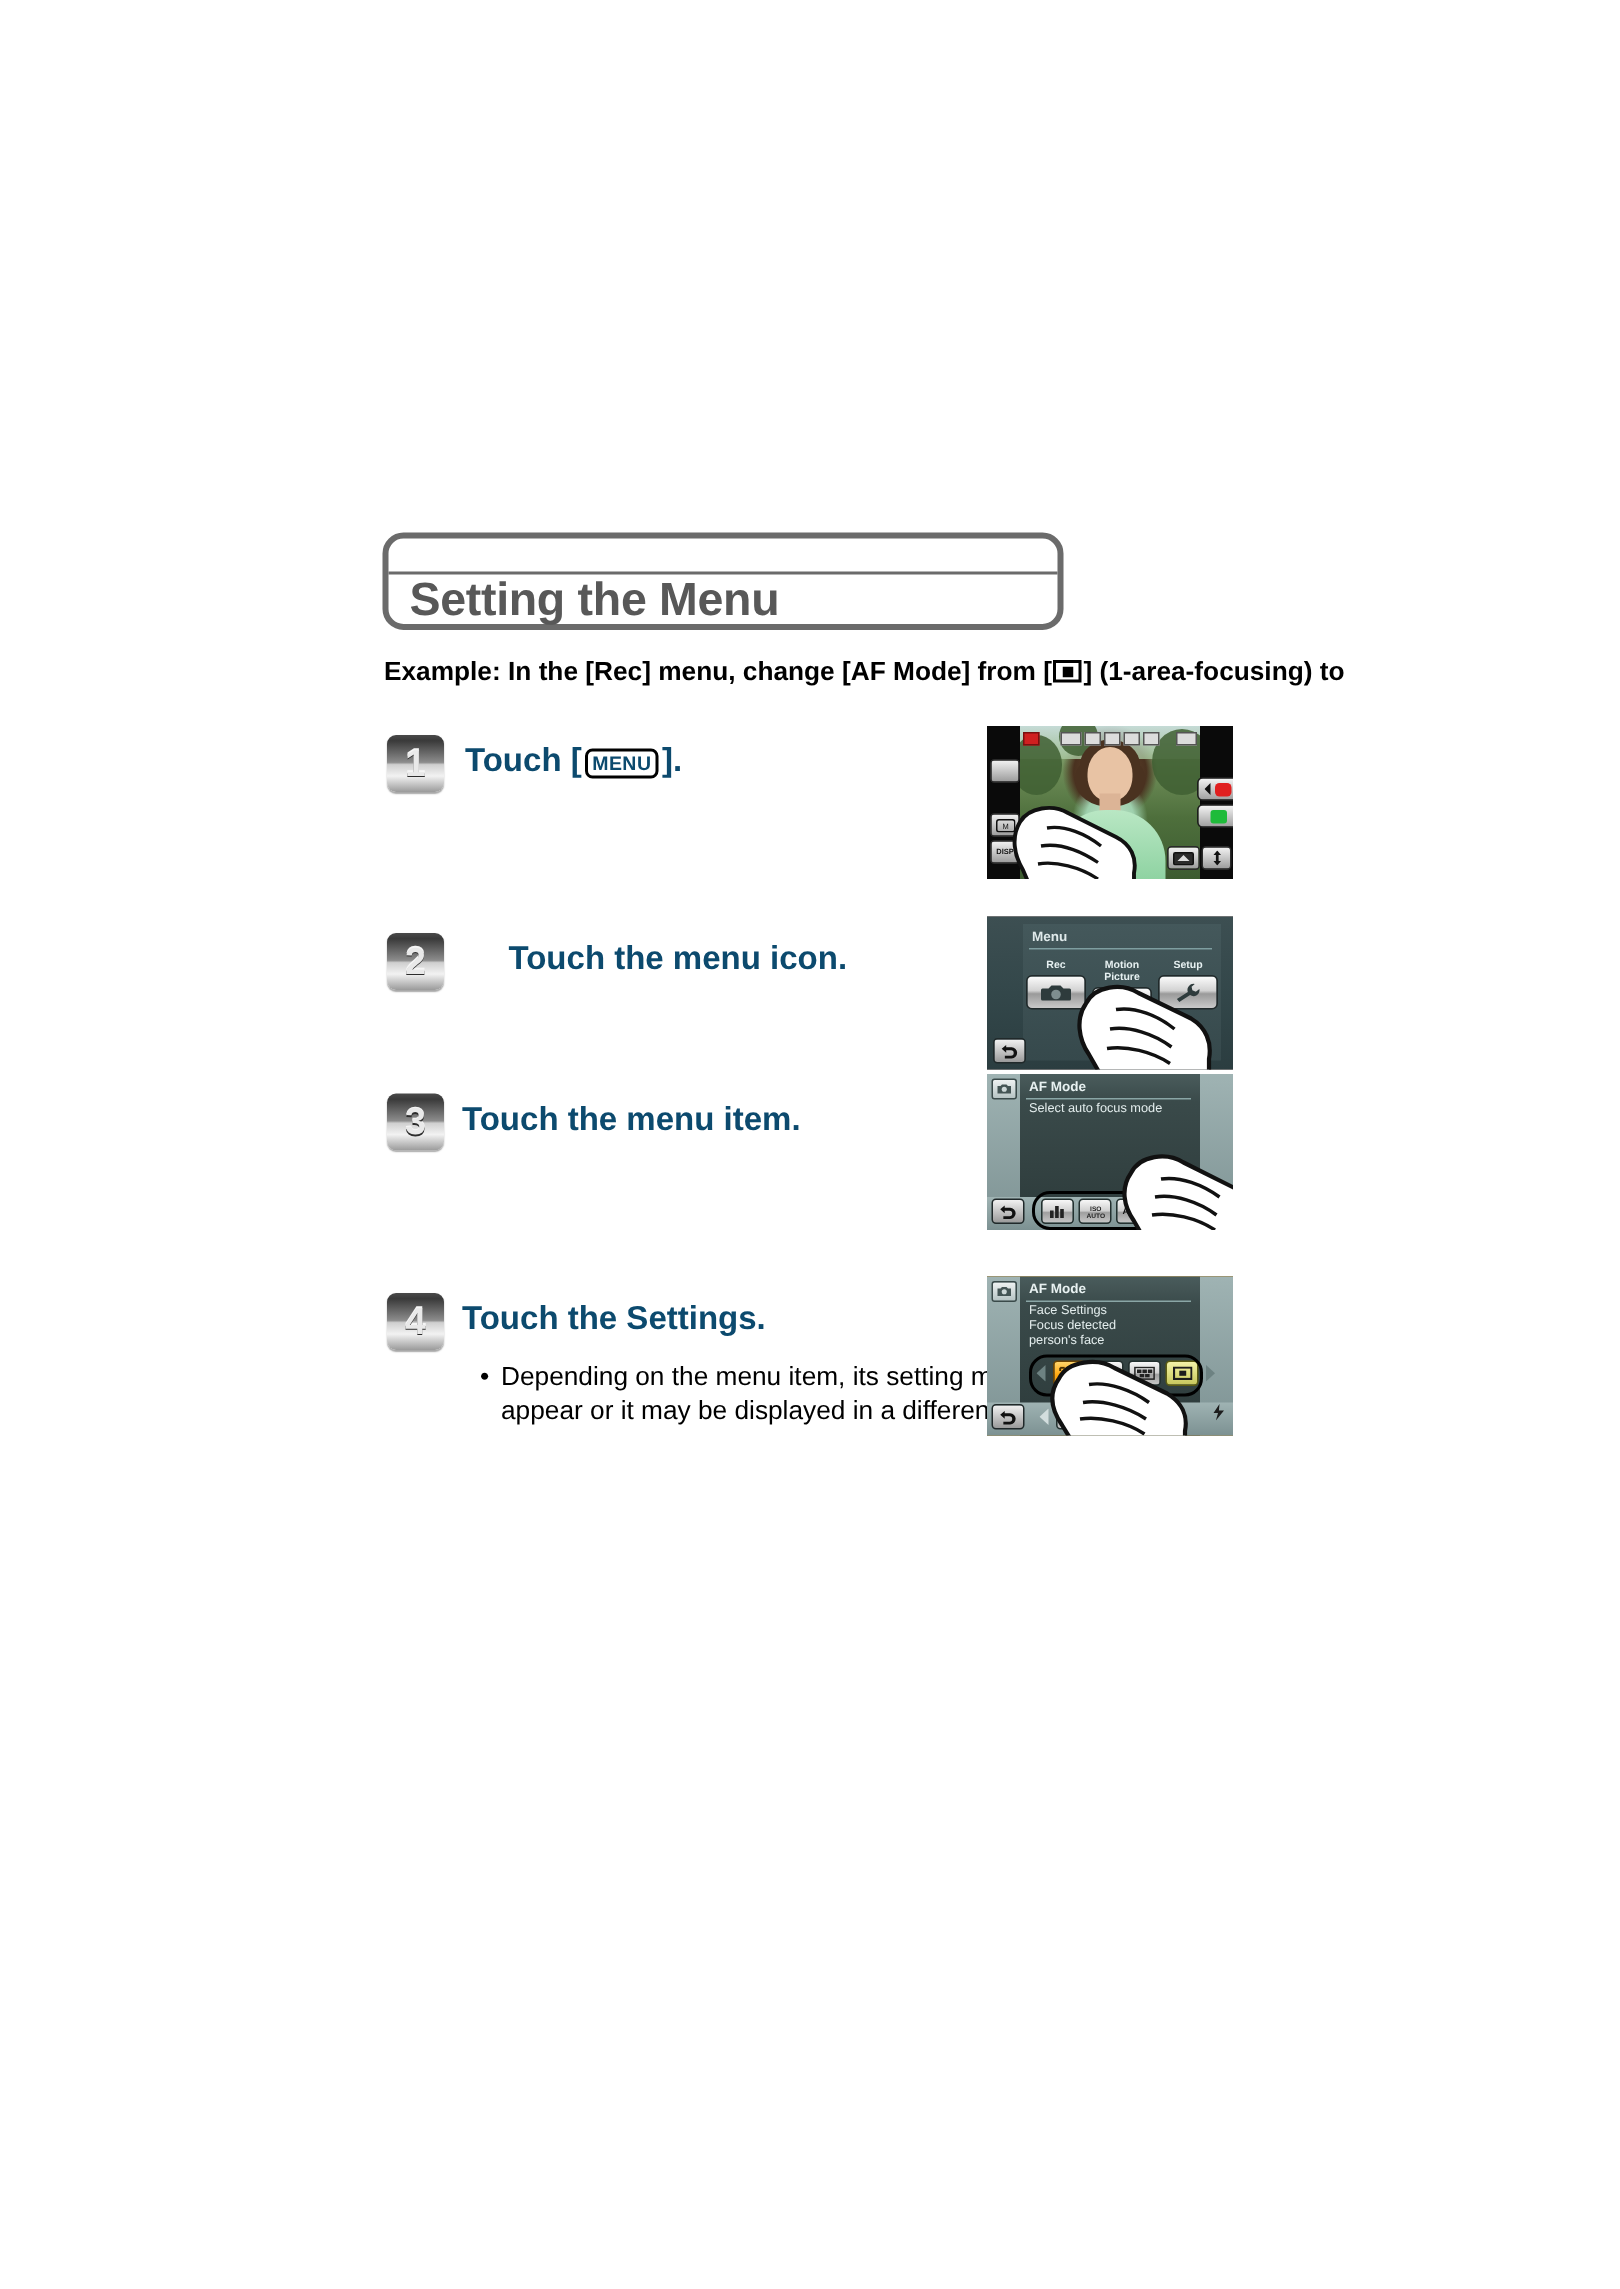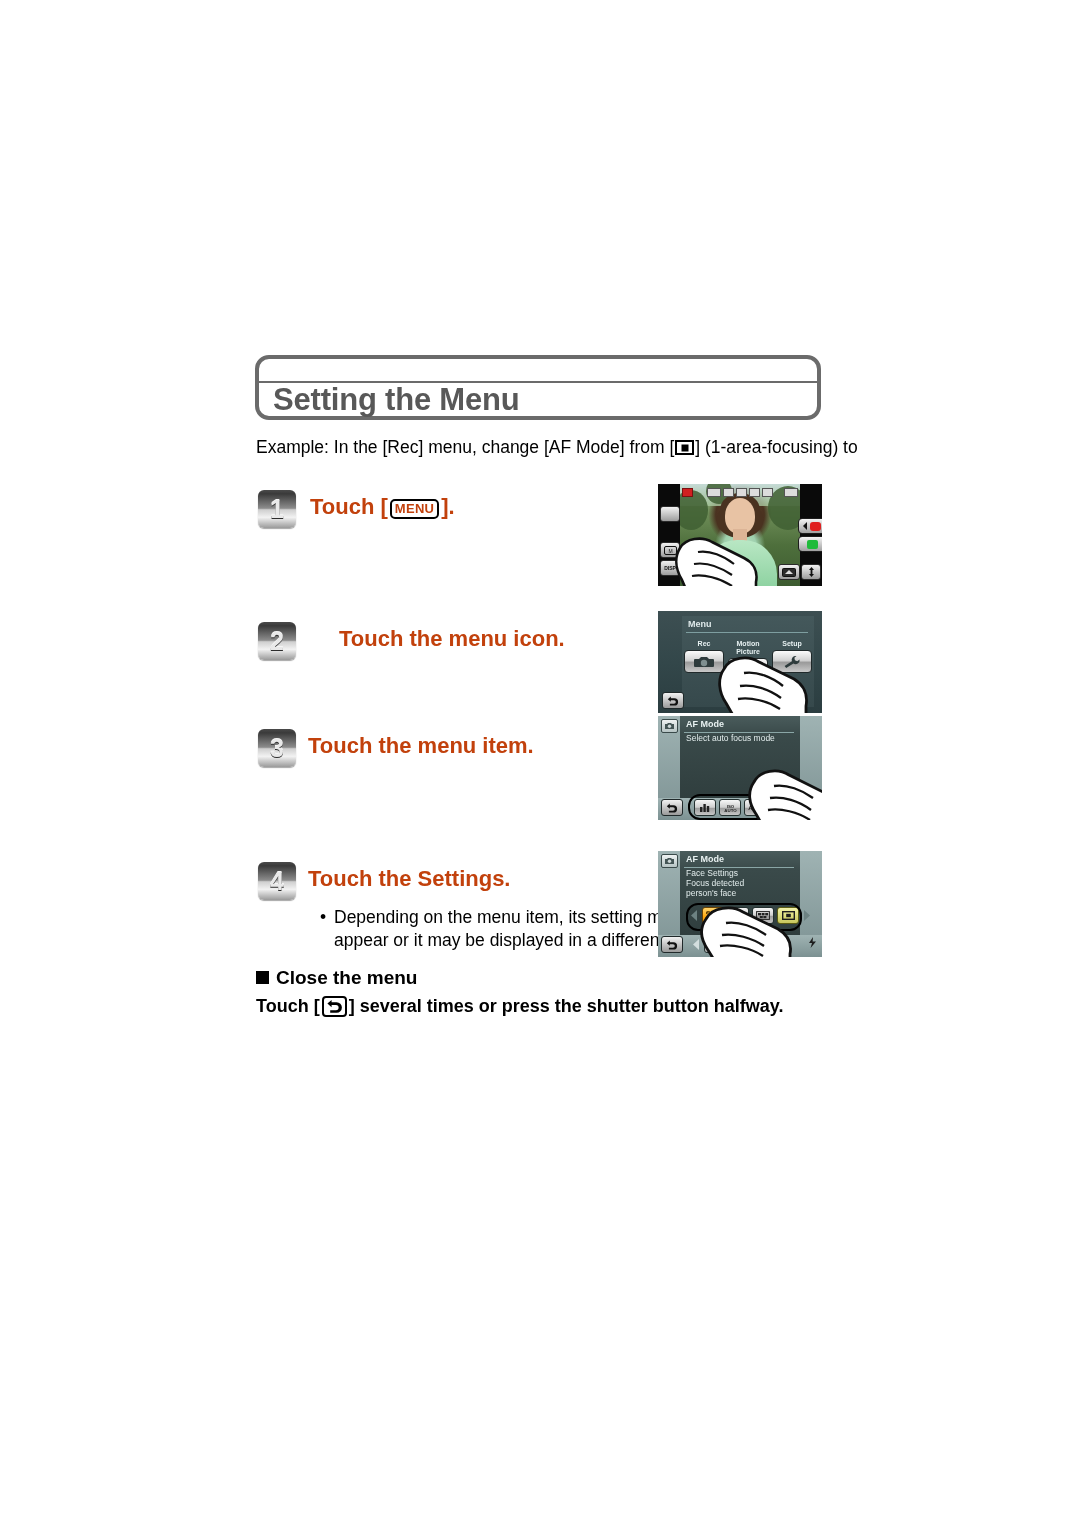--- a/index.html
+++ b/index.html
@@ -6,39 +6,39 @@
   body {
     width:1080px; height:1526px; position:relative;
     font-family:"Liberation Sans", sans-serif;
     color:#000;
     -webkit-font-smoothing:antialiased;
   }
   .page { position:absolute; inset:0; }
 
   
   .title-box{
-    position:absolute; left:255px; top:355px; width:566px; height:65px;
+    position:absolute; left:255px; top:355px; width:454px; height:65px;
     border:4px solid #6b6b6b; border-radius:14px; box-sizing:border-box;
     background:#fff;
   }
   .title-rule{
     position:absolute; left:0; right:0; top:22px; height:2px; background:#6b6b6b;
   }
   .title-text{
     position:absolute; left:14px; top:24px; right:6px; bottom:0;
     display:flex; align-items:center;
     font-size:31px; font-weight:bold; color:#585858; letter-spacing:-.2px;
   }
 
   
   .lead{
     position:absolute; left:256px; top:436px; width:560px;
     font-size:17.5px; line-height:23px; color:#000;
   }
-  .lead .ln{ display:block; white-space:nowrap; }
+  .lead .ln{ display:block; white-space:nowrap;font-weight:bold; }
 
   
   .ic-area{
     display:inline-block; width:19px; height:15px; vertical-align:-2px;
     border:2px solid #000; box-sizing:border-box; position:relative;
     margin:0 1px;
   }
   .ic-area::after{
     content:""; position:absolute; left:50%; top:50%;
     width:7px; height:7px; background:#000; transform:translate(-50%,-50%);
@@ -63,21 +63,21 @@
     box-shadow:0 1px 1px rgba(0,0,0,.35);
     display:flex; align-items:center; justify-content:center;
   }
   .step-badge span{
     font-size:25px; font-weight:bold; color:#e9e9e9;
     text-shadow:0 1px 0 #2c2c2c, 0 -1px 0 #f5f5f5;
     line-height:1;
   }
   .step-title{
     position:absolute; left:52px; top:4px; white-space:nowrap;
-    font-size:22px; font-weight:bold; color:#c2410c;
+    font-size:22px; font-weight:bold; color:#0c4a6e;
   }
   
   .glyph-menu{
     display:inline-block; vertical-align:1px; margin:0 2px;
     border:2px solid #000; border-radius:5px; padding:0 3px;
     font-size:13px; font-weight:bold; letter-spacing:.3px; line-height:16px;
   }
 
   .step-note{
     position:absolute; left:76px; top:44px; width:386px;
@@ -247,30 +247,20 @@
       <span>4</span>
     </div>
     <div class="step-title" style="left:50px;">Touch the Settings.</div>
     <div class="step-note">
       <span class="bullet">•</span>
       <span class="ln">Depending on the menu item, its setting may not</span>
       <span class="ln">appear or it may be displayed in a different way.</span>
     </div>
   </div>
 
-  <div class="close-sec">
-    <div class="close-head">
-      <span class="sq"></span><span>Close the menu</span>
-    </div>
-    <div class="close-line">
-      <span>Touch [</span><span class="glyph-back"><svg width="19" height="15" viewBox="0 0 19 15">
-            <path d="M10.5 3.2 H5.6 V1.0 L1.4 4.6 L5.6 8.2 V6.0 H10.0 a2.6 2.6 0 0 1 0 5.2 H4.2 v2.6 h6.4 a5.2 5.2 0 0 0 0-10.6 z" fill="#000"></path>
-          </svg></span><span>] several times or press the shutter button halfway.</span>
-    </div>
-  </div>
 
 
   <div class="shot shot-1">
     <div class="lv-photo">
       <div class="sky"></div>
       <div class="tree" style="left:-6px;top:6px;width:34px;height:40px;"></div>
       <div class="tree" style="right:-8px;top:2px;width:40px;height:44px;"></div>
       <div class="tree" style="left:26px;top:-6px;width:26px;height:26px;"></div>
       <div class="lv-hair2"></div>
       <div class="lv-hair"></div>

